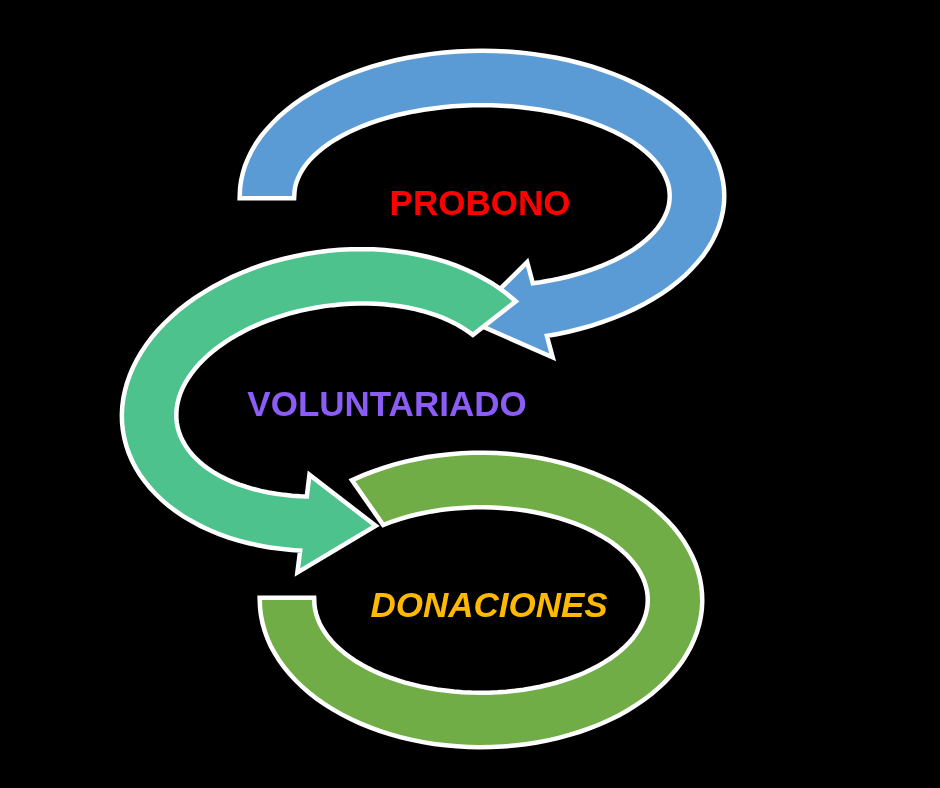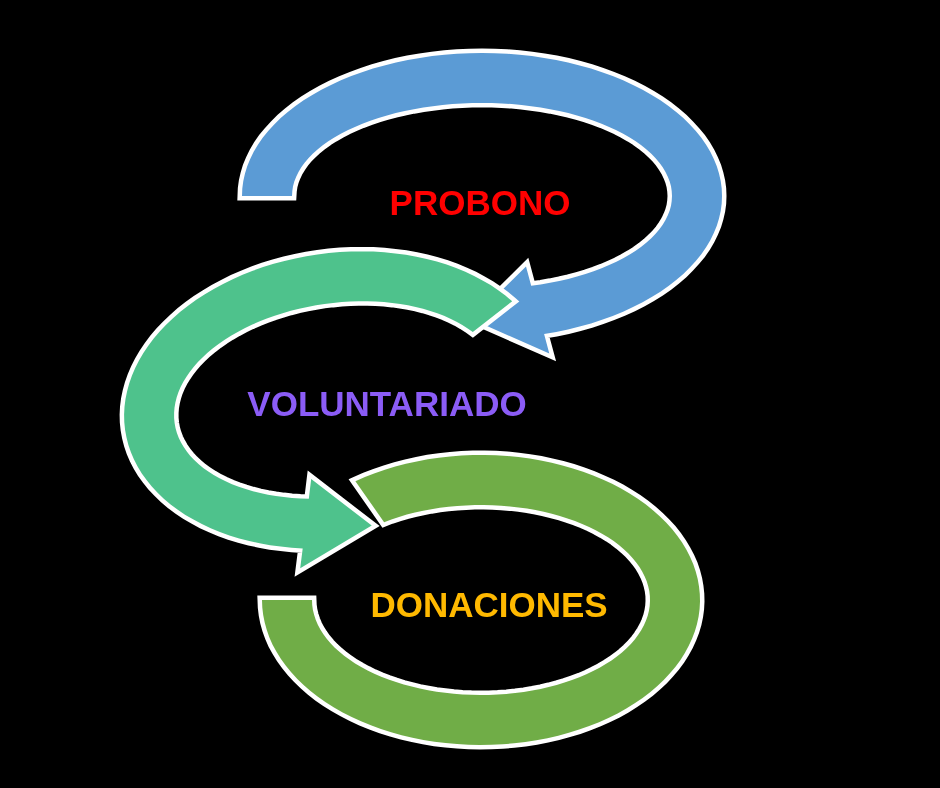--- a/index.html
+++ b/index.html
@@ -43,14 +43,14 @@
       <path d="M512.2,301.3L505.4,295.6L498.2,290.2L490.6,285.1L482.5,280.4L474.1,275.9L465.3,271.8L456.1,268.0L446.6,264.6L436.8,261.6L426.7,259.0L416.4,256.7L405.9,254.8L395.2,253.4L384.3,252.3L373.3,251.6L362.3,251.4L351.1,251.5L339.9,252.1L328.7,253.1L317.5,254.4L306.4,256.2L295.4,258.4L284.5,260.9L273.7,263.8L263.1,267.1L252.8,270.8L242.6,274.8L232.7,279.2L223.1,283.9L213.8,288.9L204.9,294.2L196.3,299.8L188.1,305.7L180.3,311.8L173.0,318.2L166.1,324.8L159.7,331.6L153.7,338.6L148.3,345.8L143.4,353.1L139.0,360.6L135.2,368.1L131.9,375.8L129.2,383.5L127.1,391.2L125.5,399.0L124.5,406.8L124.1,414.5L124.3,422.3L125.1,429.9L126.5,437.5L128.4,445.0L130.9,452.3L134.0,459.5L137.6,466.6L141.8,473.4L146.6,480.1L151.8,486.5L157.6,492.7L163.8,498.7L170.6,504.4L177.8,509.8L185.4,514.9L193.5,519.6L201.9,524.1L210.7,528.2L219.9,532.0L229.4,535.4L239.2,538.4L249.3,541.0L259.6,543.3L270.1,545.2L280.8,546.6L291.7,547.7L302.7,548.4L300.2,568.2L371.7,525.6L311.2,478.9L308.8,498.7L300.3,498.5L292.0,497.9L283.9,497.1L275.8,496.0L268.0,494.7L260.3,493.1L252.9,491.2L245.7,489.1L238.7,486.7L232.0,484.2L225.6,481.3L219.5,478.3L213.7,475.0L208.3,471.6L203.2,467.9L198.5,464.1L194.2,460.0L190.3,455.9L186.8,451.5L183.7,447.0L181.0,442.4L178.7,437.7L176.9,432.9L175.5,428.0L174.6,423.0L174.1,417.9L174.1,412.8L174.5,407.7L175.4,402.5L176.7,397.3L178.4,392.2L180.6,387.0L183.2,381.9L186.3,376.9L189.7,371.9L193.6,366.9L197.9,362.1L202.5,357.4L207.5,352.8L212.9,348.3L218.6,344.0L224.7,339.8L231.0,335.8L237.7,331.9L244.6,328.3L251.8,324.8L259.2,321.6L266.8,318.6L274.7,315.7L282.7,313.2L290.8,310.8L299.1,308.7L307.5,306.9L316.0,305.3L324.5,303.9L333.1,302.9L341.7,302.1L350.2,301.5L358.8,301.3L367.2,301.3L375.7,301.5L384.0,302.1L392.1,302.9L400.2,304.0L408.0,305.3L415.7,306.9L423.1,308.8L430.3,310.9L437.3,313.3L444.0,315.8L450.4,318.7L456.5,321.7L462.3,325.0L467.7,328.4L472.8,332.1Z" fill="#FFFFFF" stroke="#FFFFFF" stroke-width="9" stroke-linejoin="miter" stroke-miterlimit="6"></path>
       <path d="M512.2,301.3L505.4,295.6L498.2,290.2L490.6,285.1L482.5,280.4L474.1,275.9L465.3,271.8L456.1,268.0L446.6,264.6L436.8,261.6L426.7,259.0L416.4,256.7L405.9,254.8L395.2,253.4L384.3,252.3L373.3,251.6L362.3,251.4L351.1,251.5L339.9,252.1L328.7,253.1L317.5,254.4L306.4,256.2L295.4,258.4L284.5,260.9L273.7,263.8L263.1,267.1L252.8,270.8L242.6,274.8L232.7,279.2L223.1,283.9L213.8,288.9L204.9,294.2L196.3,299.8L188.1,305.7L180.3,311.8L173.0,318.2L166.1,324.8L159.7,331.6L153.7,338.6L148.3,345.8L143.4,353.1L139.0,360.6L135.2,368.1L131.9,375.8L129.2,383.5L127.1,391.2L125.5,399.0L124.5,406.8L124.1,414.5L124.3,422.3L125.1,429.9L126.5,437.5L128.4,445.0L130.9,452.3L134.0,459.5L137.6,466.6L141.8,473.4L146.6,480.1L151.8,486.5L157.6,492.7L163.8,498.7L170.6,504.4L177.8,509.8L185.4,514.9L193.5,519.6L201.9,524.1L210.7,528.2L219.9,532.0L229.4,535.4L239.2,538.4L249.3,541.0L259.6,543.3L270.1,545.2L280.8,546.6L291.7,547.7L302.7,548.4L300.2,568.2L371.7,525.6L311.2,478.9L308.8,498.7L300.3,498.5L292.0,497.9L283.9,497.1L275.8,496.0L268.0,494.7L260.3,493.1L252.9,491.2L245.7,489.1L238.7,486.7L232.0,484.2L225.6,481.3L219.5,478.3L213.7,475.0L208.3,471.6L203.2,467.9L198.5,464.1L194.2,460.0L190.3,455.9L186.8,451.5L183.7,447.0L181.0,442.4L178.7,437.7L176.9,432.9L175.5,428.0L174.6,423.0L174.1,417.9L174.1,412.8L174.5,407.7L175.4,402.5L176.7,397.3L178.4,392.2L180.6,387.0L183.2,381.9L186.3,376.9L189.7,371.9L193.6,366.9L197.9,362.1L202.5,357.4L207.5,352.8L212.9,348.3L218.6,344.0L224.7,339.8L231.0,335.8L237.7,331.9L244.6,328.3L251.8,324.8L259.2,321.6L266.8,318.6L274.7,315.7L282.7,313.2L290.8,310.8L299.1,308.7L307.5,306.9L316.0,305.3L324.5,303.9L333.1,302.9L341.7,302.1L350.2,301.5L358.8,301.3L367.2,301.3L375.7,301.5L384.0,302.1L392.1,302.9L400.2,304.0L408.0,305.3L415.7,306.9L423.1,308.8L430.3,310.9L437.3,313.3L444.0,315.8L450.4,318.7L456.5,321.7L462.3,325.0L467.7,328.4L472.8,332.1Z" fill="#4EC28C"></path>
       <path d="M355.4,481.2L364.9,477.0L374.8,473.2L384.9,469.7L395.3,466.6L405.9,463.8L416.8,461.4L427.8,459.3L438.9,457.7L450.2,456.4L461.5,455.6L472.9,455.1L484.4,455.0L495.8,455.3L507.2,456.0L518.5,457.1L529.7,458.6L540.8,460.5L551.7,462.8L562.4,465.4L572.9,468.4L583.1,471.7L593.1,475.4L602.7,479.5L612.1,483.8L621.1,488.5L629.6,493.5L637.8,498.8L645.6,504.3L652.9,510.2L659.7,516.2L666.1,522.5L672.0,529.0L677.3,535.7L682.1,542.6L686.3,549.6L690.0,556.8L693.2,564.0L695.7,571.4L697.7,578.9L699.0,586.4L699.8,593.9L700.0,601.5L699.6,609.1L698.6,616.6L697.0,624.1L694.8,631.5L692.0,638.8L688.6,646.1L684.7,653.2L680.3,660.2L675.3,667.0L669.7,673.6L663.7,680.0L657.1,686.2L650.1,692.2L642.6,697.9L634.7,703.3L626.3,708.5L617.6,713.4L608.4,717.9L599.0,722.2L589.2,726.1L579.1,729.6L568.8,732.8L558.2,735.7L547.4,738.2L536.4,740.3L525.3,742.0L514.0,743.3L502.7,744.3L491.3,744.8L479.9,745.0L468.5,744.8L457.1,744.1L445.7,743.1L434.5,741.7L423.4,739.9L412.5,737.7L401.7,735.2L391.2,732.2L380.9,729.0L370.9,725.3L361.1,721.3L351.7,717.0L342.7,712.4L334.0,707.5L325.7,702.3L317.9,696.8L310.5,691.0L303.6,685.0L297.1,678.7L291.2,672.3L285.7,665.6L280.8,658.8L276.5,651.8L272.6,644.7L269.4,637.4L266.8,630.1L264.7,622.6L263.2,615.1L262.3,607.6L262.0,600.0L312.0,600.0L312.2,605.0L312.9,609.9L314.1,614.8L315.7,619.7L317.7,624.5L320.2,629.3L323.2,633.9L326.5,638.5L330.3,643.0L334.5,647.4L339.1,651.6L344.1,655.7L349.4,659.6L355.1,663.4L361.2,667.0L367.6,670.4L374.3,673.7L381.2,676.7L388.5,679.5L396.0,682.1L403.7,684.5L411.7,686.6L419.8,688.6L428.1,690.2L436.6,691.7L445.1,692.8L453.8,693.8L462.5,694.4L471.3,694.8L480.1,695.0L488.9,694.9L497.7,694.5L506.5,693.9L515.2,693.0L523.8,691.9L532.2,690.5L540.6,688.9L548.7,687.0L556.7,684.9L564.5,682.6L572.0,680.0L579.4,677.3L586.4,674.3L593.1,671.1L599.6,667.7L605.7,664.1L611.5,660.4L616.9,656.5L622.0,652.4L626.6,648.2L630.9,643.9L634.8,639.4L638.2,634.8L641.2,630.2L643.8,625.5L646.0,620.6L647.7,615.8L648.9,610.9L649.7,605.9L650.0,601.0L649.9,596.0L649.3,591.1L648.2,586.2L646.7,581.3L644.7,576.4L642.3,571.7L639.5,567.0L636.2,562.4L632.5,557.9L628.4,553.5L623.8,549.2L618.9,545.1L613.7,541.1L608.0,537.3L602.0,533.7L595.7,530.2L589.1,527.0L582.2,523.9L575.0,521.0L567.5,518.4L559.8,516.0L551.9,513.8L543.8,511.8L535.5,510.1L527.1,508.6L518.6,507.4L509.9,506.4L501.2,505.7L492.4,505.2L483.6,505.0L474.8,505.1L466.0,505.4L457.2,505.9L448.5,506.8L439.9,507.8L431.4,509.2L423.1,510.8L414.9,512.6L406.8,514.6L399.0,516.9L391.4,519.4L384.1,522.2Z" fill="#FFFFFF" stroke="#FFFFFF" stroke-width="9" stroke-linejoin="miter" stroke-miterlimit="6"></path>
       <path d="M355.4,481.2L364.9,477.0L374.8,473.2L384.9,469.7L395.3,466.6L405.9,463.8L416.8,461.4L427.8,459.3L438.9,457.7L450.2,456.4L461.5,455.6L472.9,455.1L484.4,455.0L495.8,455.3L507.2,456.0L518.5,457.1L529.7,458.6L540.8,460.5L551.7,462.8L562.4,465.4L572.9,468.4L583.1,471.7L593.1,475.4L602.7,479.5L612.1,483.8L621.1,488.5L629.6,493.5L637.8,498.8L645.6,504.3L652.9,510.2L659.7,516.2L666.1,522.5L672.0,529.0L677.3,535.7L682.1,542.6L686.3,549.6L690.0,556.8L693.2,564.0L695.7,571.4L697.7,578.9L699.0,586.4L699.8,593.9L700.0,601.5L699.6,609.1L698.6,616.6L697.0,624.1L694.8,631.5L692.0,638.8L688.6,646.1L684.7,653.2L680.3,660.2L675.3,667.0L669.7,673.6L663.7,680.0L657.1,686.2L650.1,692.2L642.6,697.9L634.7,703.3L626.3,708.5L617.6,713.4L608.4,717.9L599.0,722.2L589.2,726.1L579.1,729.6L568.8,732.8L558.2,735.7L547.4,738.2L536.4,740.3L525.3,742.0L514.0,743.3L502.7,744.3L491.3,744.8L479.9,745.0L468.5,744.8L457.1,744.1L445.7,743.1L434.5,741.7L423.4,739.9L412.5,737.7L401.7,735.2L391.2,732.2L380.9,729.0L370.9,725.3L361.1,721.3L351.7,717.0L342.7,712.4L334.0,707.5L325.7,702.3L317.9,696.8L310.5,691.0L303.6,685.0L297.1,678.7L291.2,672.3L285.7,665.6L280.8,658.8L276.5,651.8L272.6,644.7L269.4,637.4L266.8,630.1L264.7,622.6L263.2,615.1L262.3,607.6L262.0,600.0L312.0,600.0L312.2,605.0L312.9,609.9L314.1,614.8L315.7,619.7L317.7,624.5L320.2,629.3L323.2,633.9L326.5,638.5L330.3,643.0L334.5,647.4L339.1,651.6L344.1,655.7L349.4,659.6L355.1,663.4L361.2,667.0L367.6,670.4L374.3,673.7L381.2,676.7L388.5,679.5L396.0,682.1L403.7,684.5L411.7,686.6L419.8,688.6L428.1,690.2L436.6,691.7L445.1,692.8L453.8,693.8L462.5,694.4L471.3,694.8L480.1,695.0L488.9,694.9L497.7,694.5L506.5,693.9L515.2,693.0L523.8,691.9L532.2,690.5L540.6,688.9L548.7,687.0L556.7,684.9L564.5,682.6L572.0,680.0L579.4,677.3L586.4,674.3L593.1,671.1L599.6,667.7L605.7,664.1L611.5,660.4L616.9,656.5L622.0,652.4L626.6,648.2L630.9,643.9L634.8,639.4L638.2,634.8L641.2,630.2L643.8,625.5L646.0,620.6L647.7,615.8L648.9,610.9L649.7,605.9L650.0,601.0L649.9,596.0L649.3,591.1L648.2,586.2L646.7,581.3L644.7,576.4L642.3,571.7L639.5,567.0L636.2,562.4L632.5,557.9L628.4,553.5L623.8,549.2L618.9,545.1L613.7,541.1L608.0,537.3L602.0,533.7L595.7,530.2L589.1,527.0L582.2,523.9L575.0,521.0L567.5,518.4L559.8,516.0L551.9,513.8L543.8,511.8L535.5,510.1L527.1,508.6L518.6,507.4L509.9,506.4L501.2,505.7L492.4,505.2L483.6,505.0L474.8,505.1L466.0,505.4L457.2,505.9L448.5,506.8L439.9,507.8L431.4,509.2L423.1,510.8L414.9,512.6L406.8,514.6L399.0,516.9L391.4,519.4L384.1,522.2Z" fill="#70AD47"></path>
     </svg>
 
   <div class="cycle-label" style="color: rgb(255, 0, 0); left: 480px; top: 203px;">PROBONO</div>
 
   <div class="cycle-label" style="color: #8b5cf6; left: 387px; top: 404px;">VOLUNTARIADO</div>
 
-  <div class="cycle-label" style="color: rgb(255, 185, 0); left: 489px; top: 605px;">DONACIONES</div>
+  <div class="cycle-label" style="color: rgb(255, 185, 0); left: 489px; top: 605px; font-style: italic;">DONACIONES</div>
 </div>
 
 </body></html>

